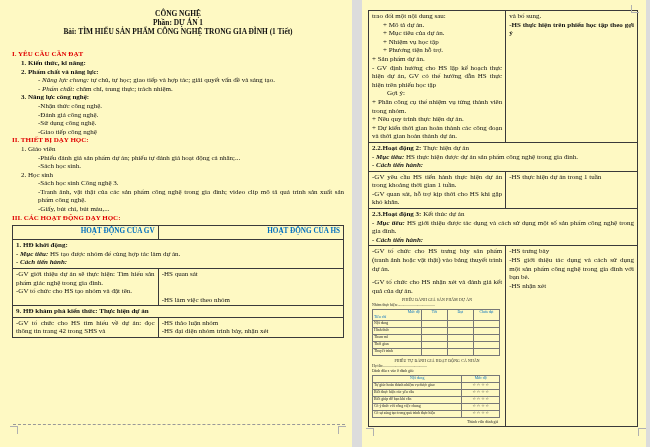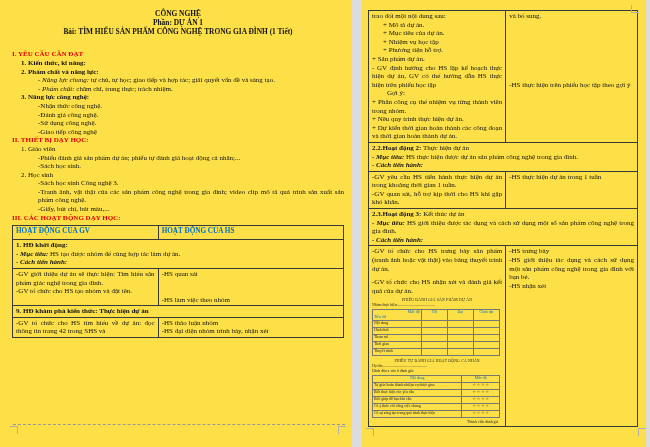--- a/index.html
+++ b/index.html
@@ -3,46 +3,46 @@
 <meta charset="utf-8">
 <style>
   html,body{margin:0;padding:0;}
   body{
     width:650px;height:447px;overflow:hidden;
     background:#dcdcdc;
     font-family:"Liberation Serif","DejaVu Serif",serif;
     color:#111;
   }
   #canvas{position:relative;width:650px;height:447px;}
-  .page{position:absolute;top:0;background:#fde047;height:447px;overflow:hidden;}
+  .page{position:absolute;top:0;background:#fef9c3;height:447px;overflow:hidden;}
   #pageL{left:0;width:352px;padding:0;box-sizing:border-box;}
   #pageR{left:362px;width:284px;box-sizing:border-box;}
   .inL{padding:10px 8px 0 12px;font-size:7px;line-height:8.6px;}
   .inR{padding:10px 0 12px 6px;font-size:7px;line-height:8.6px;}
   .titles{text-align:center;font-weight:bold;font-size:7.4px;line-height:8.8px;}
   .body-list{margin-top:14px;}
   .ln{min-height:8.6px;}
   .b{font-weight:bold;}
   .i{font-style:italic;}
   .bi{font-weight:bold;font-style:italic;}
   .red{color:#e00000;font-weight:bold;}
   .m1{margin-left:9px;}
   .m2{margin-left:26px;}
   .ind{text-indent:26px;}
   .plus{margin-left:11px;}
   .sub{}
   .goi{margin-left:15px;}
   .j{text-align:justify;}
   .mt17{margin-top:17px;}
-  .mt60{margin-top:60px;}
+  .mt60{font-weight:bold;}
   .mt4{margin-top:5px;}
   table.act{border-collapse:collapse;width:332px;margin-top:3px;table-layout:fixed;}
   table.actR{width:270px;margin-top:0;}
   table.act th,table.act td{border:1px solid #3a3a3a;vertical-align:top;padding:1px 3px;font-weight:normal;}
-  table.act th{color:#0070c0;font-weight:bold;text-align:left;font-size:7.2px;height:11px;}
+  table.act th{color:#0070c0;font-weight:bold;text-align:right;font-size:7.2px;height:11px;}
   table.act col.c1L{width:44%;} table.act col.c2L{width:56%;}
   table.actR col.c1R{width:51%;} table.actR col.c2R{width:49%;}
   .dash{position:absolute;left:13px;right:7px;top:424px;border-top:1px dashed #999;}
   .crop{position:absolute;width:7px;height:7px;border:0 solid #b0b0b0;}
   .crop.tr{border-bottom-width:1px;border-left-width:1px;}
   .crop.bl{border-top-width:1px;border-right-width:1px;}
   .crop.br{border-top-width:1px;border-left-width:1px;}
   
   .form{margin-top:3px;font-size:4px;line-height:5px;color:#222;}
   .ft{text-align:center;font-size:3.8px;letter-spacing:.2px;}

